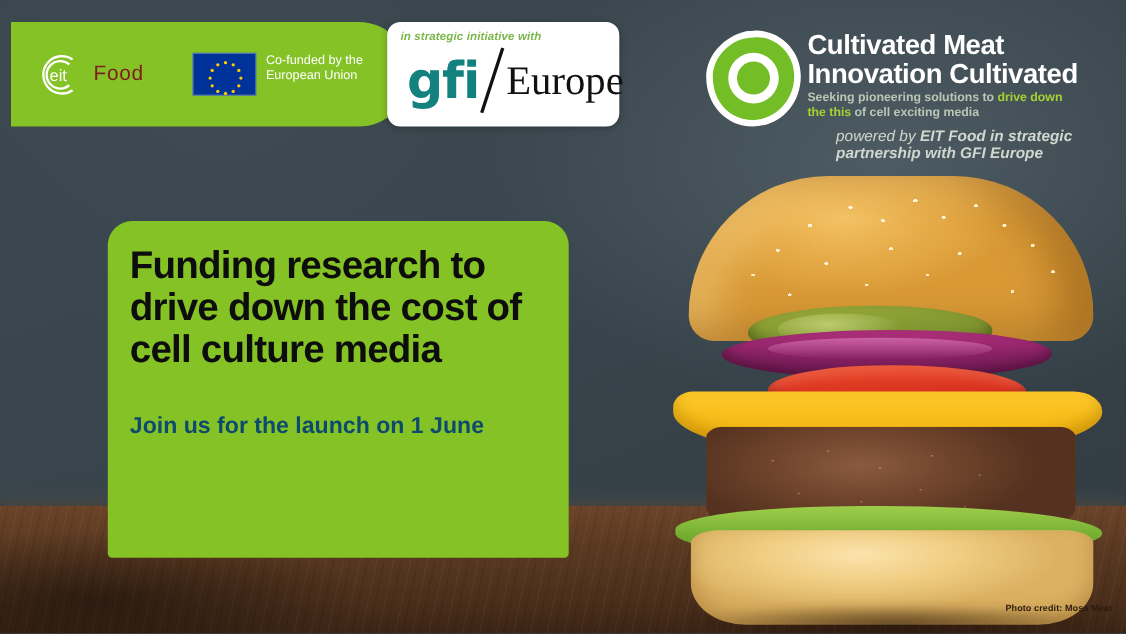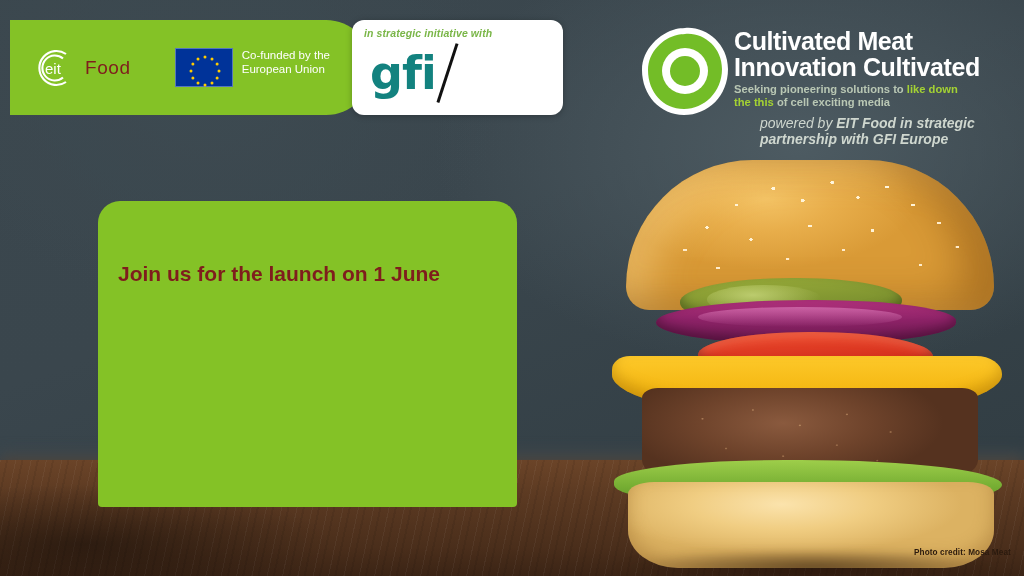--- a/index.html
+++ b/index.html
@@ -232,21 +232,21 @@
     padding:22px 0 0 20px;
   }
   .card-title{
     color:#0d0d0d; font-weight:bold; font-size:35px; line-height:38px;
     letter-spacing:-.7px; width:372px;
   }
   .card-sub{
     margin-top:14px; color:#ffffff; font-size:21px; line-height:25px; width:352px;
   }
   .card-cta{
-    margin-top:38px; color:#7f1d1d; font-weight:bold; font-size:21px; line-height:25px;
+    margin-top:38px; color:#0c4a6e; font-weight:bold; font-size:21px; line-height:25px;
   }
 
   
   .photo-credit{
     position:absolute; left:914px; top:548px;
     font-size:8.2px; font-weight:bold; color:#2b1a0e; letter-spacing:.1px;
   }
 </style>
 </head>
 <body>
@@ -305,43 +305,45 @@
     <span class="eu-text">Co-funded by the
 European Union</span>
   </div>
 </div>
 
 <div class="gfi-panel">
   <div class="gfi-sub">in strategic initiative with</div>
   <div class="gfi-lockup">
     <span class="gfi-word">gfi</span>
     <span class="gfi-slash"></span>
+    <span class="gfi-europe">Europe</span>
   </div>
 </div>
 
 <div class="challenge">
   <span class="challenge-mark">
     <svg width="94" height="94" viewBox="0 0 94 94">
       <path d="M47 4 C67 2 90 19 90 45 C90 72 70 91 46 91 C22 91 4 71 4 46 C4 25 22 9 38 5 C41 4 44 4.3 47 4 Z" fill="#ffffff"></path>
       <path d="M47 10 C65 8 84 23 84 45 C84 68 66 85 46 85 C25 85 10 68 10 46 C10 28 25 14 39 11 C42 10.3 44.5 10.2 47 10 Z" fill="#73bd27"></path>
       <circle cx="47" cy="47" r="23" fill="#ffffff"></circle>
       <circle cx="47" cy="47" r="15" fill="#73bd27"></circle>
     </svg>
   </span>
   <div class="challenge-text">
     <div class="challenge-title">
       <div>Cultivated Meat</div>
       <div>Innovation Cultivated</div>
     </div>
     <div class="challenge-tag">
-      <span>Seeking pioneering solutions to </span><span class="hl">like down</span><br><span class="hl">the this</span><span> of cell exciting media</span>
+      <span>Seeking pioneering solutions to </span><span class="hl">drive down</span><br><span class="hl">the this</span><span> of cell exciting media</span>
     </div>
     <div class="challenge-powered">
       <span>powered by </span><b>EIT Food in strategic partnership with GFI Europe</b>
     </div>
   </div>
 </div>
 
 <div class="card">
+  <div class="card-title">Funding research to drive down the cost of cell culture media</div>
   <div class="card-cta">Join us for the launch on 1 June</div>
 </div>
 
 <div class="photo-credit">Photo credit: Mosa Meat</div>
 
 </body></html>

